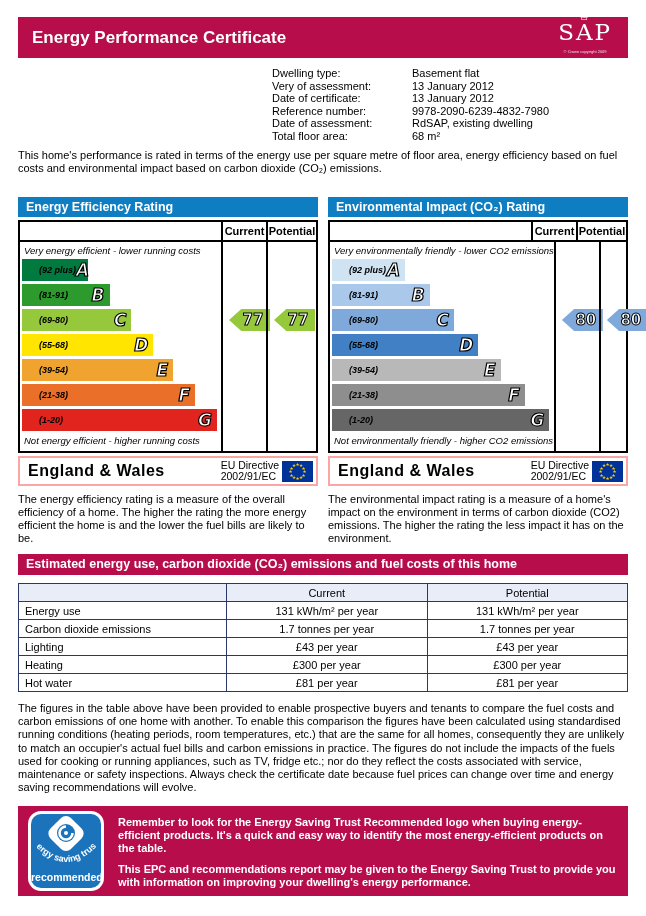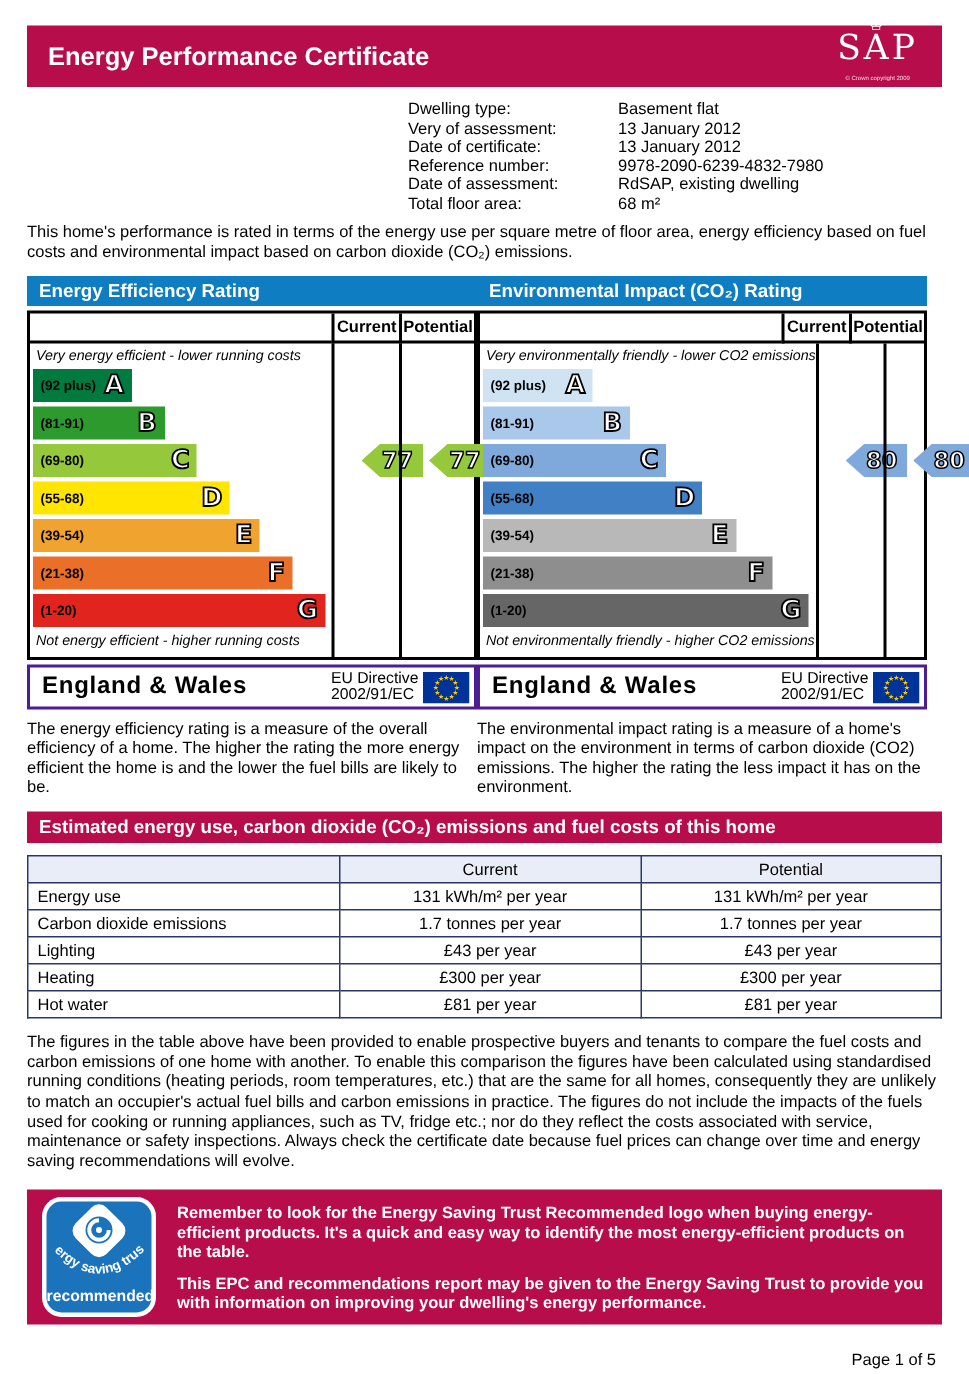--- a/index.html
+++ b/index.html
@@ -19,43 +19,43 @@
   .sap-copy{display:block;font-size:4px;letter-spacing:0;font-family:"Liberation Sans",sans-serif;opacity:.85;}
 
   
   .summary{margin:9px 0 0 254px;font-size:11px;line-height:12.5px;}
   .summary-row{display:flex;}
   .summary-label{width:140px;}
 
   .intro{font-size:11px;line-height:13px;margin-top:7px;width:612px;}
 
   
-  .charts{display:flex;margin-top:9px;}
+  .charts{display:flex;gap:10px;margin-top:22px;}
   .chart-col{width:300px;}
   .sec-head{background:#0e7dc1;color:#fff;font-weight:bold;font-size:12.5px;height:20px;
             line-height:20px;padding-left:8px;}
   .chart-box{border:2px solid #000;margin-top:3px;}
   .chart-grid{display:grid;grid-template-columns:1fr 45px 50px;}
   .ch-cell{border-bottom:2px solid #000;font-weight:bold;font-size:11px;text-align:center;
            height:18px;line-height:18px;}
   .bl{border-left:2px solid #000;}
   .chart-body-cell{position:relative;padding:2px 0 2px 2px;}
   .rating-col{position:relative;}
   .caption{font-style:italic;font-size:9.5px;height:15px;line-height:14px;padding-left:2px;white-space:nowrap;}
   .band-row{height:22px;margin-bottom:3px;}
   .band-bar{height:100%;display:flex;align-items:center;justify-content:space-between;
-            padding:0 5px 0 5px;box-sizing:border-box;}
+            padding:0 5px 0 17px;box-sizing:border-box;font-style:italic;}
   .band-range{font-size:9px;font-weight:bold;white-space:nowrap;}
   .band-letter{font-size:17px;font-weight:bold;color:#fff;line-height:1;
                font-family:"DejaVu Sans",sans-serif;-webkit-text-stroke:1.2px #000;}
-  .arrow{position:absolute;left:18px;width:41px;height:22px;color:#fff;font-weight:bold;font-size:15px;
+  .arrow{position:absolute;left:6px;width:41px;height:22px;color:#fff;font-weight:bold;font-size:15px;
          line-height:22px;text-align:center;padding-left:7px;box-sizing:border-box;
          font-family:"DejaVu Sans",sans-serif;-webkit-text-stroke:1px #000;
          clip-path:polygon(30% 0,100% 0,100% 100%,30% 100%,0 50%);}
-  .ew-box{border:2px solid #4c1d95;margin-top:3px;height:26px;display:flex;align-items:center;
+  .ew-box{border:2px solid #fca5a5;margin-top:3px;height:26px;display:flex;align-items:center;
           padding:0 3px 0 8px;}
   .ew-name{font-weight:bold;font-size:16px;flex:1;letter-spacing:.5px;}
   .ew-directive{font-size:10.5px;line-height:11px;margin-right:3px;}
   .chart-desc{font-size:11px;line-height:13px;margin-top:7px;width:298px;}
 
   
   .banner{background:#b70d4b;color:#fff;font-weight:bold;font-size:12.5px;height:21px;
           line-height:21px;padding-left:8px;margin-top:9px;}
   table.cost{width:100%;border-collapse:collapse;margin-top:8px;}
   table.cost td{border:1px solid #29376b;font-size:11px;height:15px;padding:1px 6px;}

